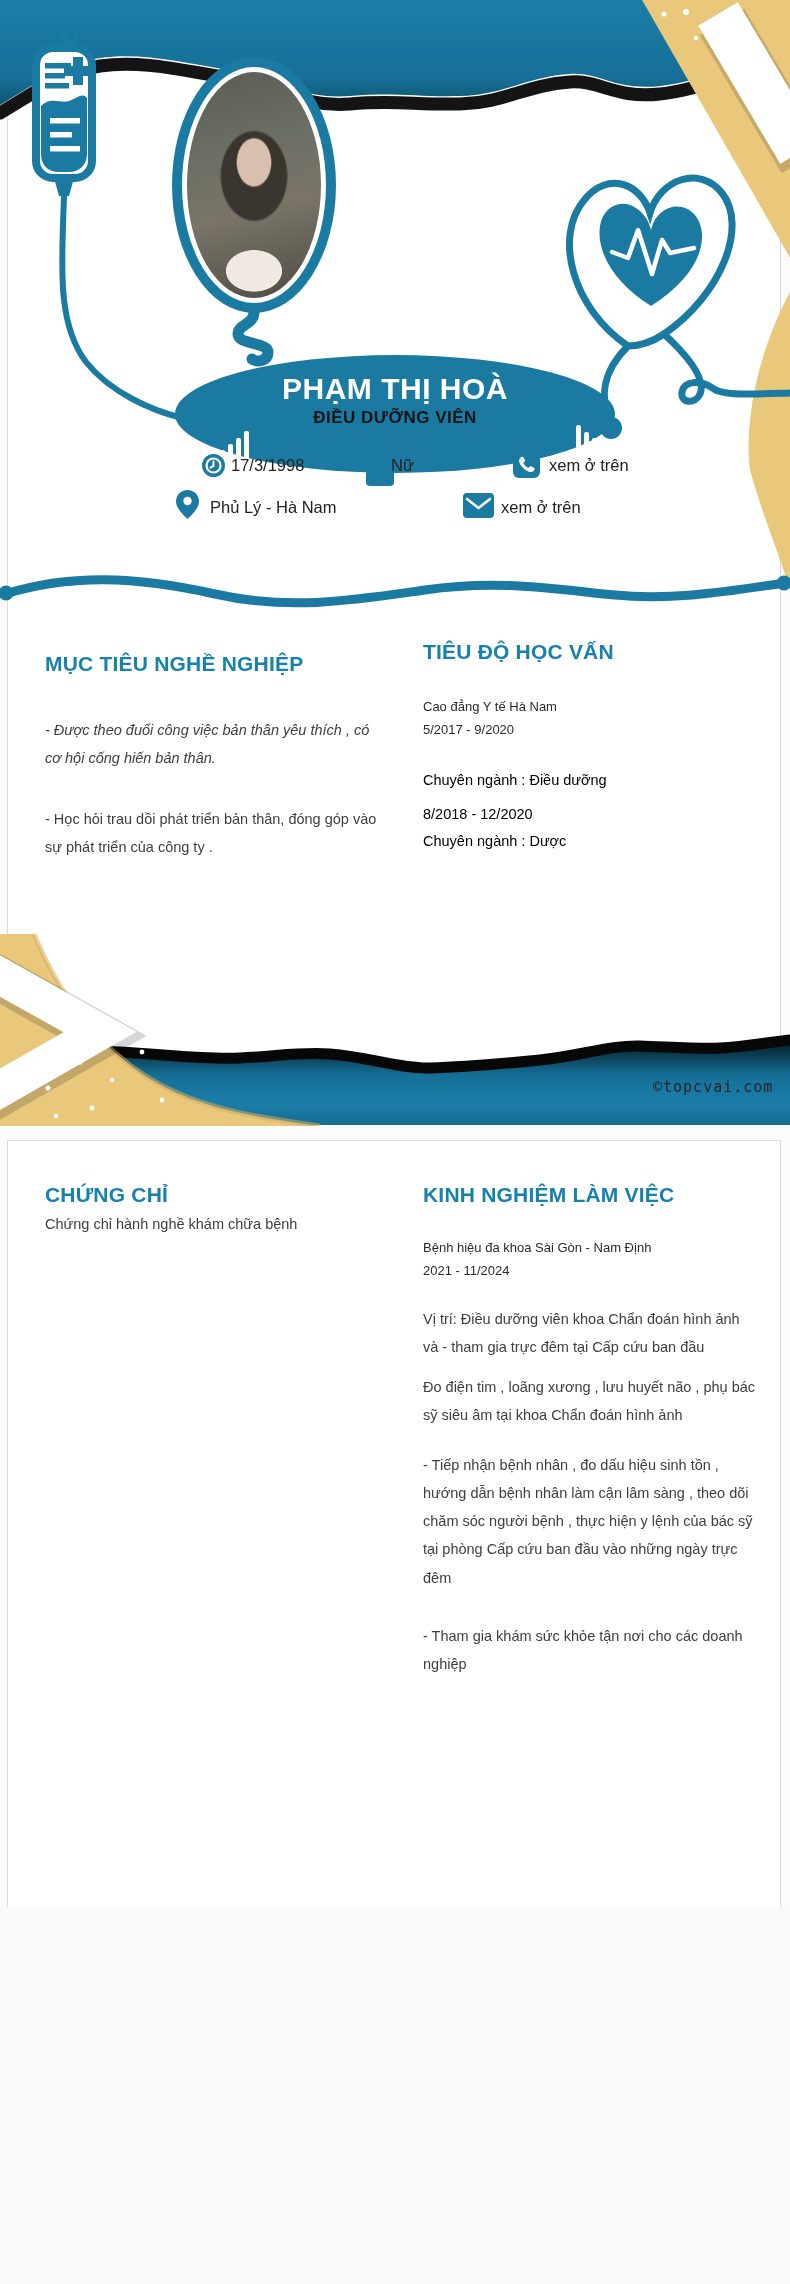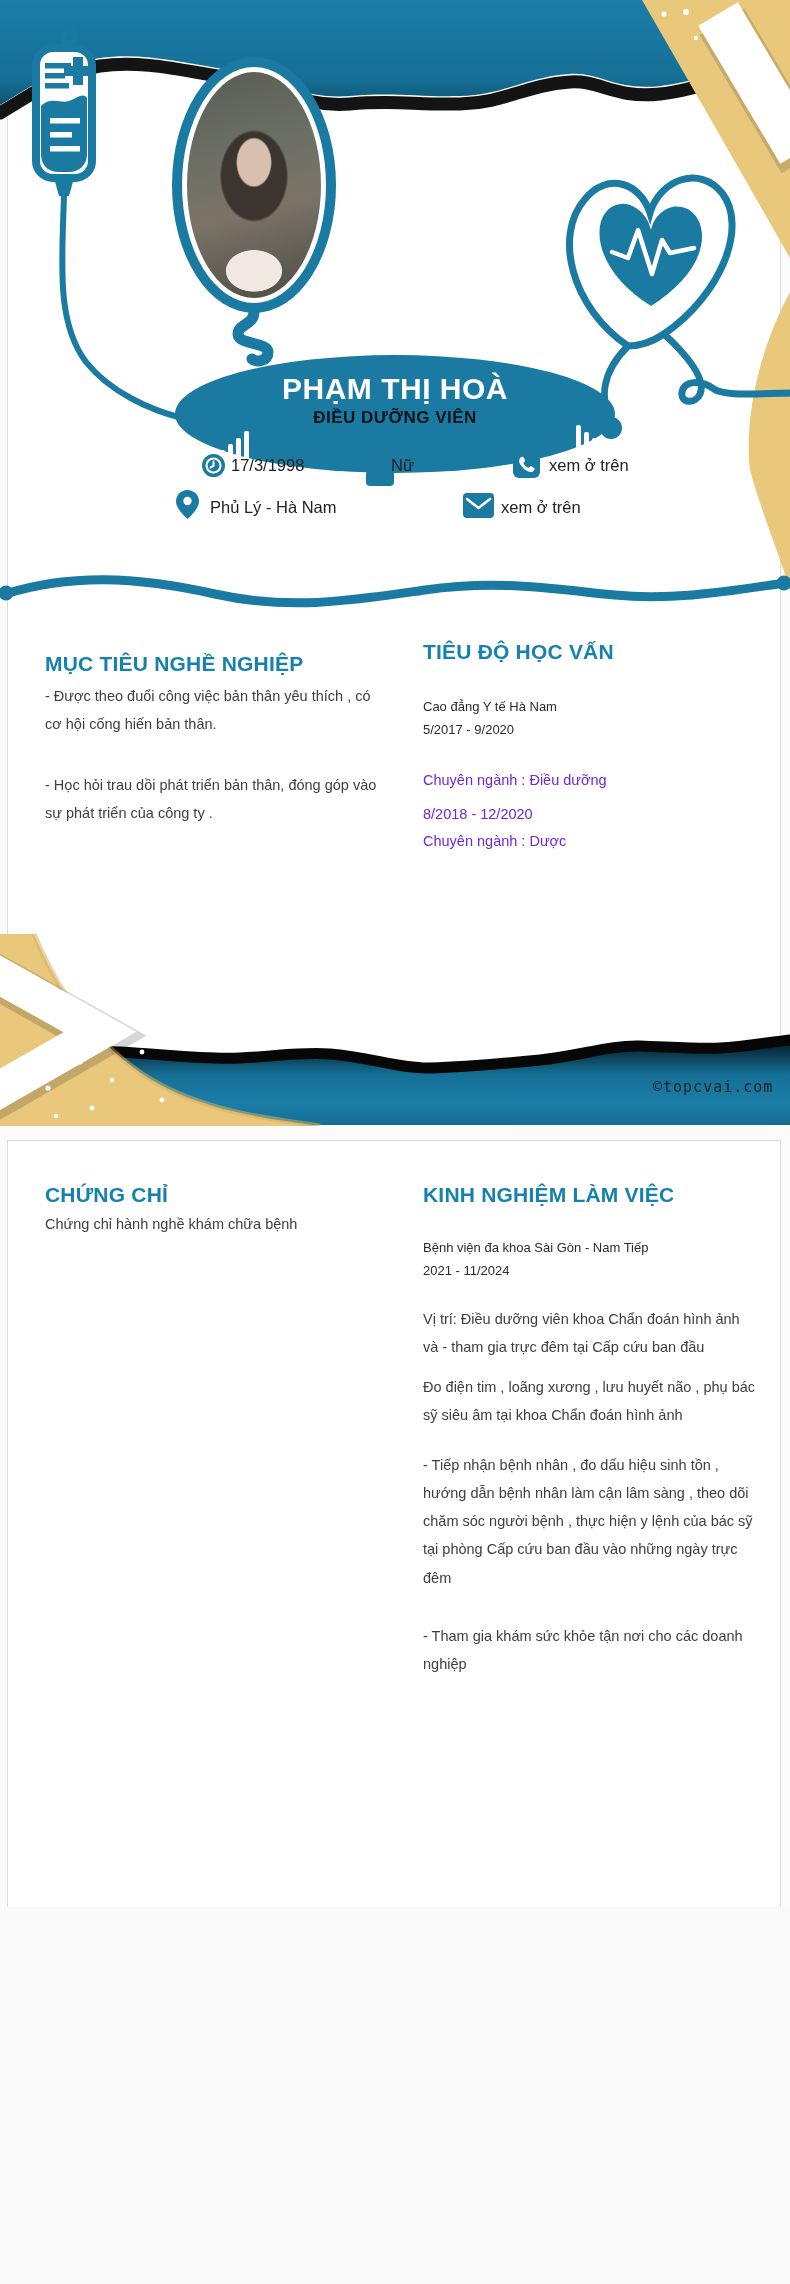--- a/index.html
+++ b/index.html
@@ -41,21 +41,21 @@
 
   
   .contact-text{position:absolute;font-size:16.5px;color:#222;z-index:7;white-space:nowrap;}
   .cicon{position:absolute;z-index:7;}
 
   
   .col{position:absolute;z-index:7;}
   .heading{font-size:21px;font-weight:bold;color:#1781ad;letter-spacing:.2px;}
   .body-par{font-size:14.5px;line-height:1.95;color:#3e3e3e;margin:0;}
   .bold-line{font-size:13px;font-weight:normal;color:#2b2b2b;line-height:1.75;}
-  .norm-line{font-size:14.5px;color:#6d28d9;line-height:1.85;}
+  .norm-line{font-size:14.5px;color:#000000;line-height:1.85;}
 
   .watermark{
     position:absolute;z-index:9;font-family:"DejaVu Sans Mono",monospace;
     font-size:15px;color:#252525;letter-spacing:1px;white-space:nowrap;
   }
 </style>
 </head>
 <body>
 
 <div class="stage">
@@ -230,21 +230,21 @@
   <div class="contact-text" style="left:501px;top:498px;">xem ở trên</div>
 
   <svg class="abs" style="left:0;top:566px;z-index:4;" width="790" height="48" viewBox="0 0 790 48">
     <path d="M5,28 C70,8 135,10 215,28 C290,45 355,34 425,24 C495,14 545,22 615,29 C675,35 735,24 785,17" fill="none" stroke="#1a7aa2" stroke-width="9" stroke-linecap="round"></path>
     <circle cx="6" cy="27" r="7.5" fill="#1a7aa2"></circle>
       <circle cx="784" cy="17" r="7.5" fill="#1a7aa2"></circle>
   </svg>
 
   <div class="col" style="left:45px;top:652px;width:332px;">
     <div class="heading">MỤC TIÊU NGHỀ NGHIỆP</div>
-    <p class="body-par" style="margin-top:6px;">- Được theo đuổi công việc bản thân yêu thích , có cơ hội cống hiến bản thân.</p>
+    <p class="body-par" style="margin-top:40px;font-style:italic;">- Được theo đuổi công việc bản thân yêu thích , có cơ hội cống hiến bản thân.</p>
     <p class="body-par" style="margin-top:32px;">- Học hỏi trau dồi phát triển bản thân, đóng góp vào sự phát triển của công ty .</p>
   </div>
 
   <div class="col" style="left:423px;top:640px;width:332px;">
     <div class="heading">TIÊU ĐỘ HỌC VẤN</div>
     <div class="bold-line" style="margin-top:32px;">Cao đẳng Y tế Hà Nam</div>
     <div class="bold-line">5/2017 - 9/2020</div>
     <div class="norm-line" style="margin-top:25px;">Chuyên ngành : Điều dưỡng</div>
     <div class="norm-line" style="margin-top:8px;">8/2018 - 12/2020</div>
     <div class="norm-line">Chuyên ngành : Dược</div>
@@ -252,21 +252,21 @@
 
   <div class="watermark" style="left:653px;top:1078px;">©topcvai.com</div>
 
   <div class="col" style="left:45px;top:1183px;width:332px;">
     <div class="heading">CHỨNG CHỈ</div>
     <p class="body-par" style="margin-top:6px;line-height:1.6;">Chứng chỉ hành nghề khám chữa bệnh</p>
   </div>
 
   <div class="col" style="left:423px;top:1183px;width:334px;">
     <div class="heading">KINH NGHIỆM LÀM VIỆC</div>
-    <div class="bold-line" style="margin-top:30px;">Bệnh viện đa khoa Sài Gòn - Nam Tiếp</div>
+    <div class="bold-line" style="margin-top:30px;">Bệnh hiệu đa khoa Sài Gòn - Nam Định</div>
     <div class="bold-line">2021 - 11/2024</div>
     <p class="body-par" style="margin-top:22px;">Vị trí: Điều dưỡng viên khoa Chẩn đoán hình ảnh và - tham gia trực đêm tại Cấp cứu ban đầu</p>
     <p class="body-par" style="margin-top:12px;">Đo điện tim , loãng xương , lưu huyết não , phụ bác sỹ siêu âm tại khoa Chẩn đoán hình ảnh</p>
     <p class="body-par" style="margin-top:21px;">- Tiếp nhận bệnh nhân , đo dấu hiệu sinh tồn , hướng dẫn bệnh nhân làm cận lâm sàng , theo dõi chăm sóc người bệnh , thực hiện y lệnh của bác sỹ tại phòng Cấp cứu ban đầu vào những ngày trực đêm</p>
     <p class="body-par" style="margin-top:30px;">- Tham gia khám sức khỏe tận nơi cho các doanh nghiệp</p>
   </div>
 
   <div class="watermark" style="left:653px;top:2216px;">©topcvai.com</div>
 
 </div>

